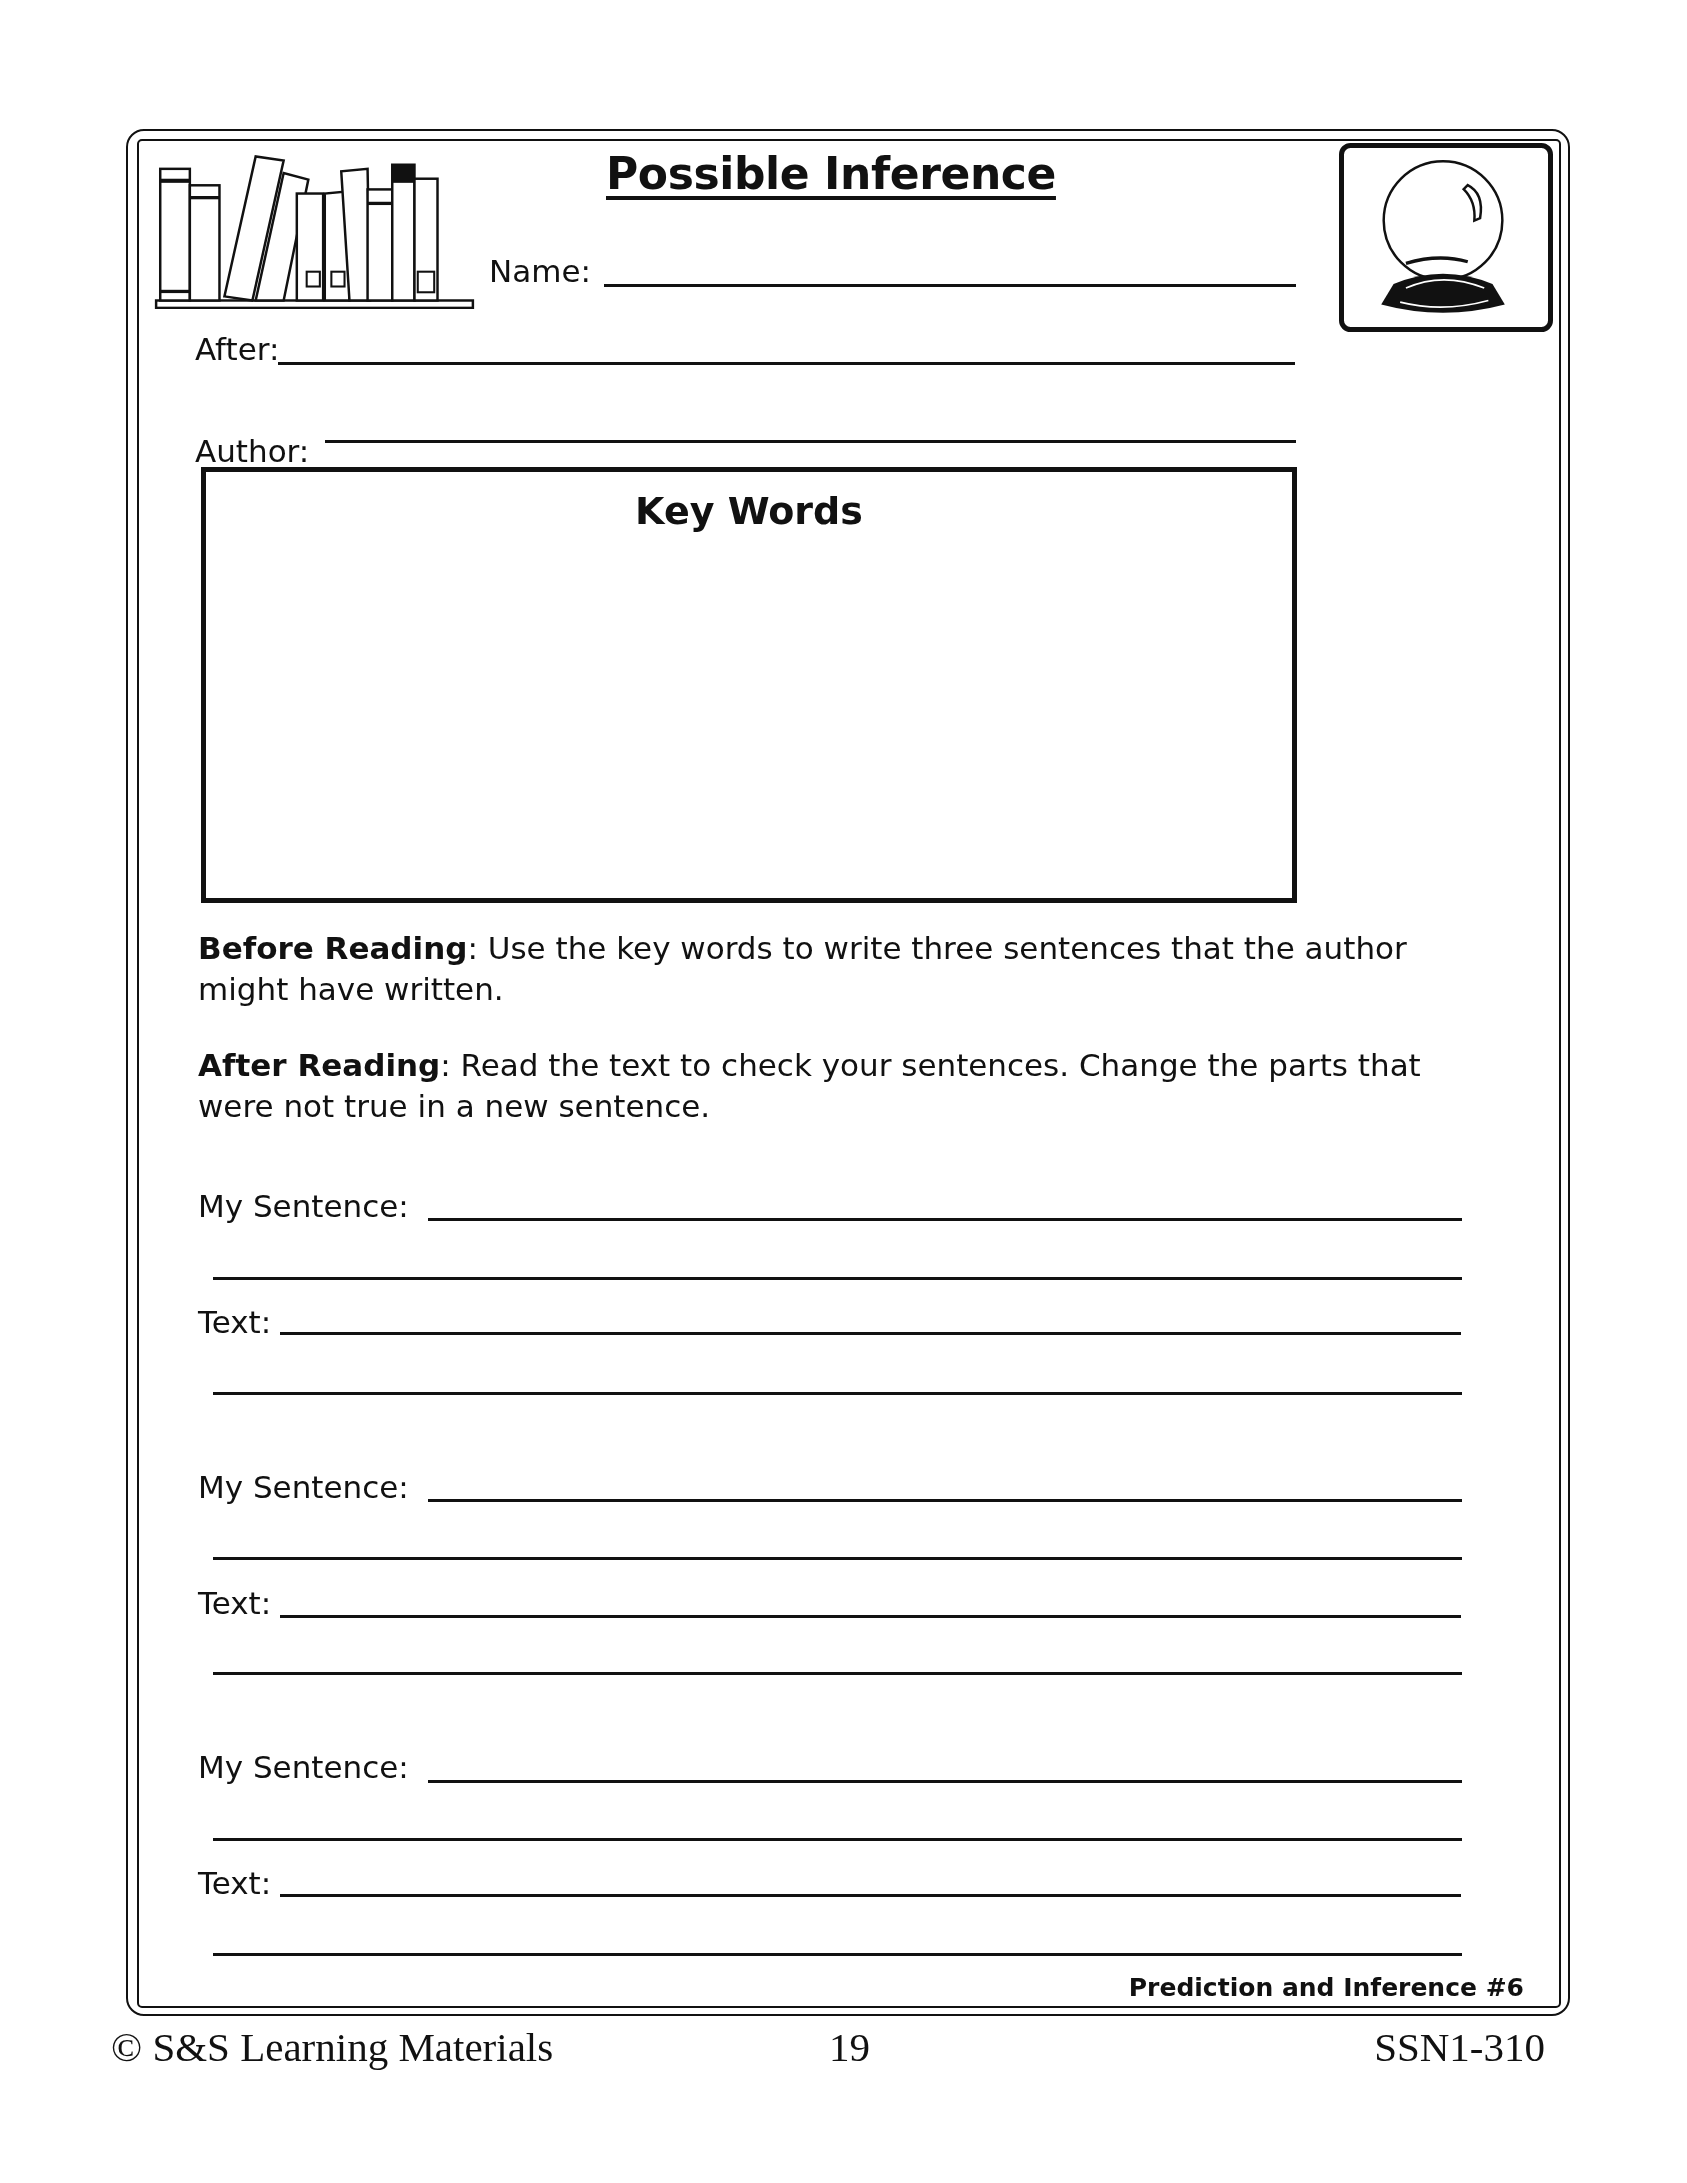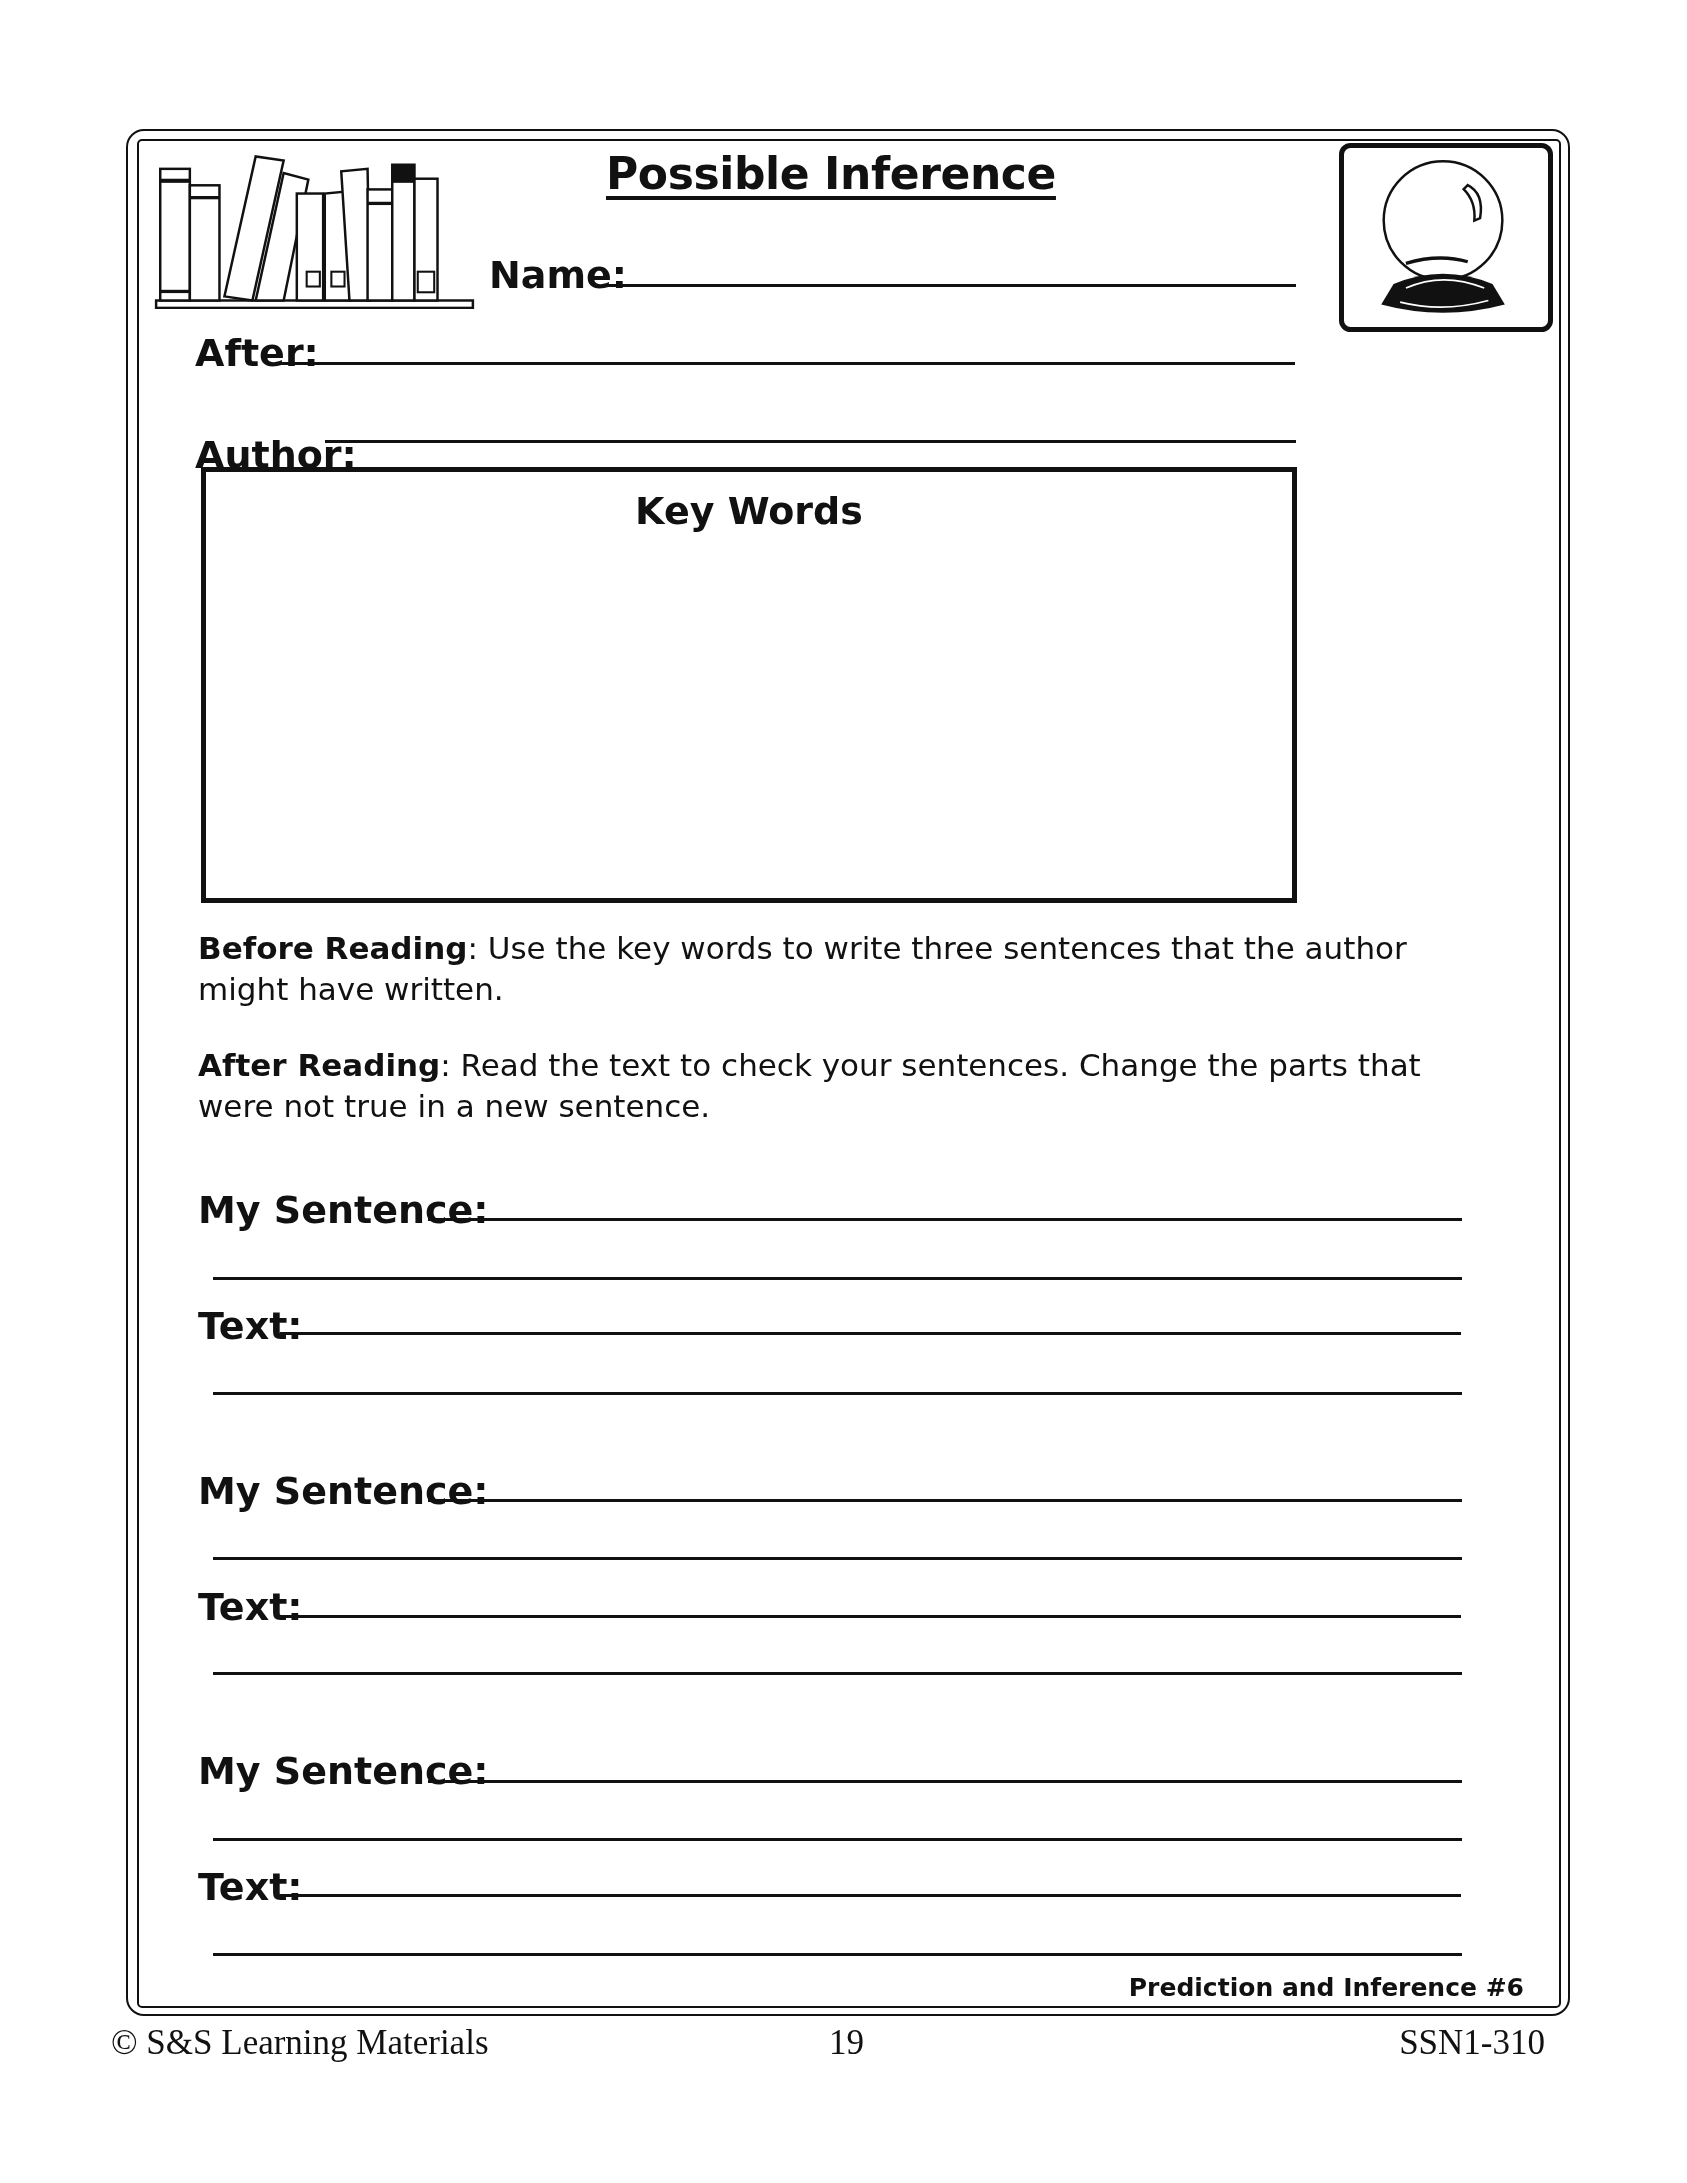--- a/index.html
+++ b/index.html
@@ -1,28 +1,28 @@
 <!DOCTYPE html>
 <html style="font-size:13px"><head>
 <meta charset="utf-8">
 <style>
   html, body { margin: 0; padding: 0; background: #ffffff; }
   body { width: 1687px; height: 2183px; position: relative; overflow: hidden; font-family: "DejaVu Sans", "Liberation Sans", sans-serif; color: #111; }
   .abs { position: absolute; }
   .outer-frame { left: 126px; top: 129px; width: 1444px; height: 1887px; border: 2.5px solid #111; border-radius: 18px; box-sizing: border-box; }
   .inner-frame { left: 137px; top: 139px; width: 1424px; height: 1869px; border: 2.5px solid #111; border-radius: 5px; box-sizing: border-box; }
   .page-title { left: 606px; top: 148px; font-size: 44px; font-weight: bold; text-decoration: underline; text-decoration-thickness: 4.1px; text-underline-offset: 7.4px; letter-spacing: -0.4px; white-space: nowrap; }
-  .label { font-size: 38px; white-space: nowrap; line-height: 1; font-weight: bold; }
+  .label { font-size: 31px; white-space: nowrap; line-height: 1; }
   .rule { height: 2.5px; background: #111; }
   .kw-box { left: 201px; top: 467px; width: 1096px; height: 436px; border: 5.8px solid #111; box-sizing: border-box; }
   .kw-title { position: absolute; left: 0; right: 0; top: 16.5px; text-align: center; font-size: 38px; font-weight: bold; }
   .instr { left: 198px; font-size: 31px; line-height: 41px; width: 1285px; }
   .instr b { font-weight: bold; }
   .footer-tag { right: 163px; top: 1973px; font-size: 25px; font-weight: bold; white-space: nowrap; }
-  .footer { font-family: "Liberation Serif", "DejaVu Serif", serif; font-size: 35px; top: 2023px; white-space: nowrap; }
+  .footer { font-family: "Liberation Serif", "DejaVu Serif", serif; font-size: 41px; top: 2023px; white-space: nowrap; }
   .ball-box { left: 1339px; top: 143px; width: 214px; height: 189px; border: 5.8px solid #111; border-radius: 11.5px; box-sizing: border-box; }
 </style>
 </head>
 <body>
 
 <div class="abs outer-frame"></div>
 <div class="abs inner-frame"></div>
 
 <svg class="abs" style="left:152px; top:148px;" width="325" height="161" viewBox="0 0 395 195">
   <g fill="#fff" stroke="#111" stroke-width="3">

